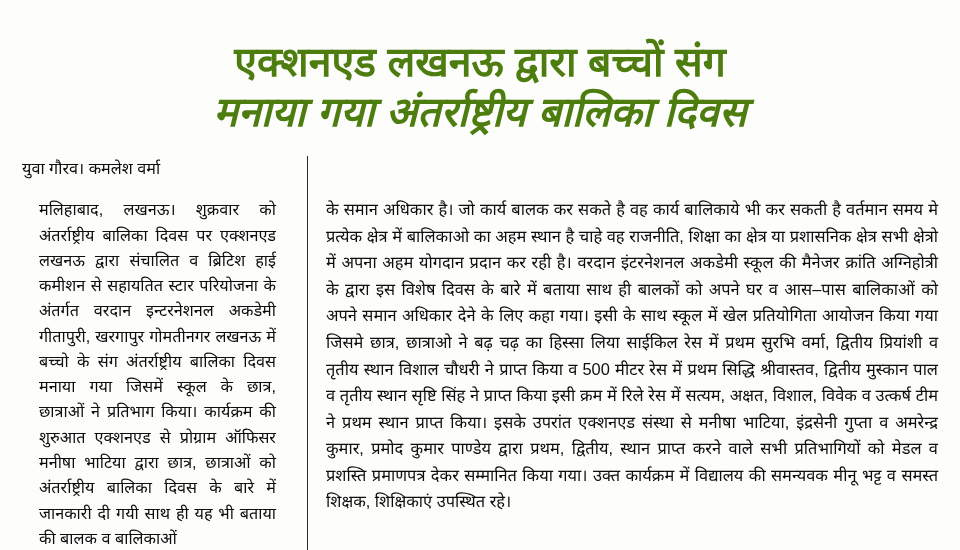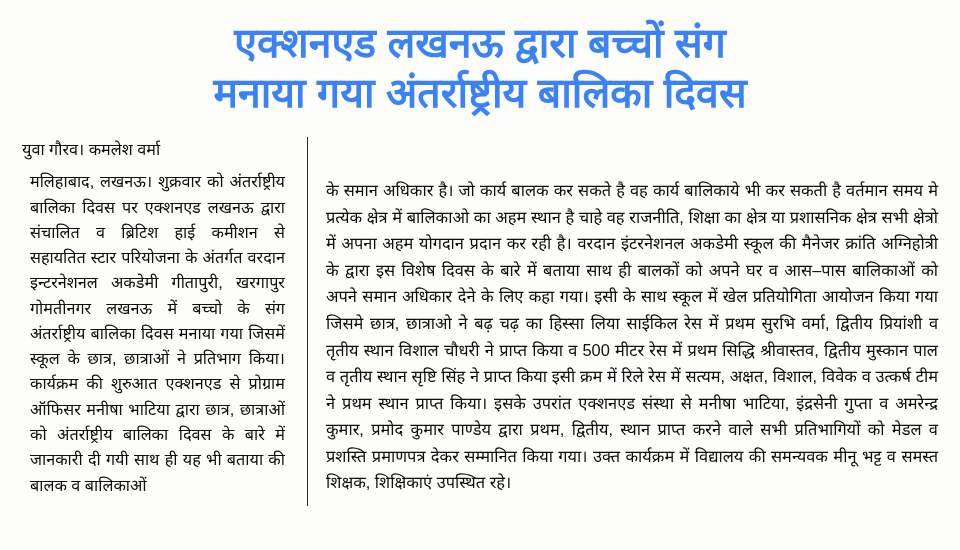--- a/index.html
+++ b/index.html
@@ -18,31 +18,33 @@
     width: 960px;
     height: 550px;
     background: #fdfdfb;
     box-sizing: border-box;
     padding: 18px 22px 0 22px;
   }
   .headline {
     text-align: center;
     font-family: "Liberation Sans", sans-serif;
     font-weight: bold;
-    color: #3b82f6;
+    color: #4d7c0f;
     letter-spacing: 0px;
+    margin-top: 19px;
   }
   .headline-line {
     display: block;
     font-size: 41px;
     line-height: 1.22;
     white-space: nowrap;
   }
   .headline-line.l2 {
     font-size: 41px;
+    font-style: italic;
   }
   .rule {
     width: 100%;
     height: 1px;
     background: #111;
     margin: 10px 0 6px 0;
     opacity: 0.0;
   }
   .columns {
     display: flex;
@@ -69,21 +71,21 @@
     font-size: 16.4px;
     line-height: 1.62;
     margin-top: 40px;
   }
   .byline {
     font-size: 16.2px;
     line-height: 1.5;
     margin-bottom: 2px;
   }
   .body-p {
-    margin: 8px;
+    margin: 17px;
   }
   .col-right .body-p {
     margin: 0;
   }
 </style>
 </head>
 <body>
 
 <div class="page">
 

